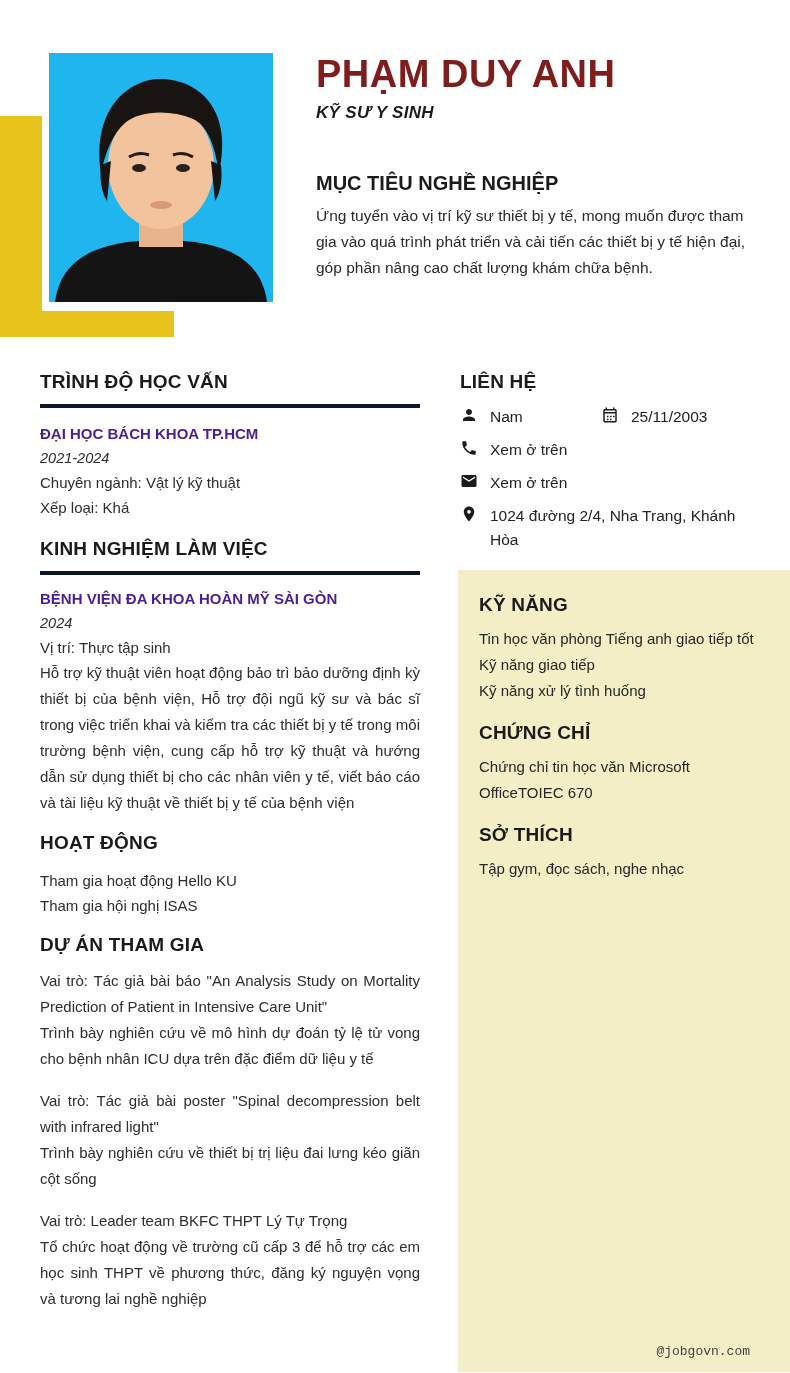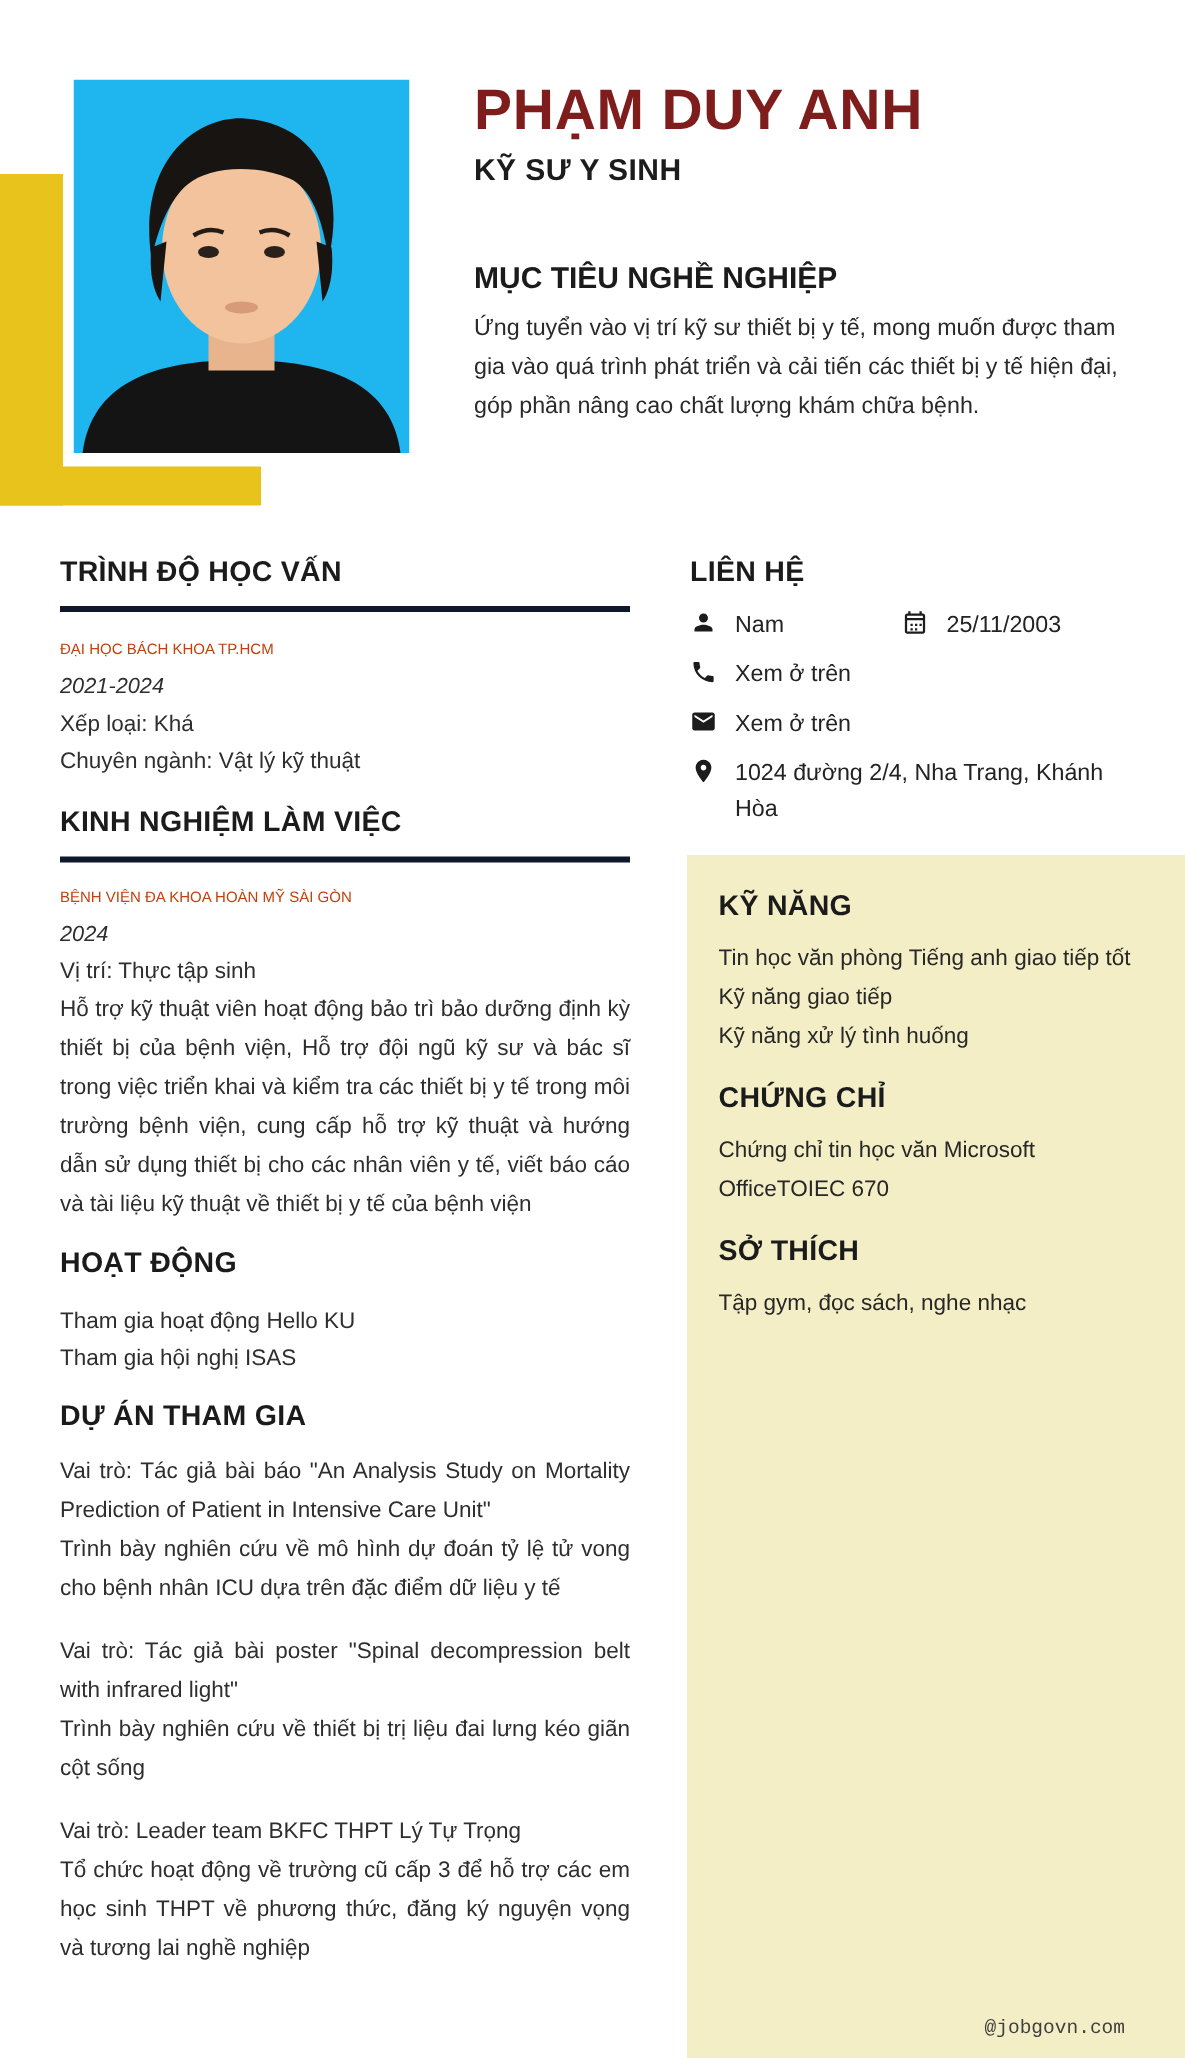--- a/index.html
+++ b/index.html
@@ -13,31 +13,31 @@
   .accent-v { position:absolute; left:0; top:116px; width:42px; height:221px; background:#e8c31b; }
   .accent-h { position:absolute; left:0; top:311px; width:174px; height:26px; background:#e8c31b; }
 
   
   .photo { position:absolute; left:49px; top:53px; width:224px; height:249px; }
   .photo svg { display:block; }
 
   
   .header { position:absolute; left:316px; top:52px; width:440px; }
   .name { font-size:38px; font-weight:700; color:#7f1d1d; line-height:44px; letter-spacing:0.5px; }
-  .job-title { font-size:20px; font-weight:700; color:#1c1c1c; margin-top:7px; letter-spacing:0.3px; }
+  .job-title { font-size:17px; font-weight:700; color:#1c1c1c; margin-top:7px; letter-spacing:0.3px;font-style:italic; }
   .objective-h { font-size:20px; font-weight:700; color:#1b1b1b; margin-top:48px; line-height:24px; }
   .objective-p { font-size:15.5px; line-height:26px; margin-top:8px; color:#2a2a2a; width:436px; }
 
   
   .sec-h { font-size:19px; font-weight:700; color:#1b1b1b; line-height:22px; letter-spacing:0.2px; }
   .ruled { border-bottom:4px solid #0f172a; padding-bottom:11px; }
 
   
   .left-col { position:absolute; left:40px; top:371px; width:380px; }
-  .bold-line { font-size:10px; font-weight:400; color:#c2410c; line-height:24px; }
+  .bold-line { font-size:15px; font-weight:700; color:#4c1d95; line-height:24px; }
   .italic-line { font-size:14.5px; font-style:italic; color:#2e2e2e; line-height:24px; }
   .body-line { font-size:15px; color:#2e2e2e; line-height:25px; }
   .just { text-align:justify; line-height:26px; } .mt12{margin-top:12px;}
   .mt14{margin-top:14px;} .mt16{margin-top:16px;} .mt18{margin-top:18px;}
   .proj { margin-bottom:16px; }
 
   
   .right-col { position:absolute; left:460px; top:371px; width:300px; }
   .contact-rows { margin-top:12px; }
   .c-row { display:flex; align-items:flex-end; margin-bottom:9px; min-height:23px; }
@@ -86,22 +86,22 @@
     <div class="job-title">KỸ SƯ Y SINH</div>
     <div class="objective-h">MỤC TIÊU NGHỀ NGHIỆP</div>
     <div class="objective-p">Ứng tuyển vào vị trí kỹ sư thiết bị y tế, mong muốn được tham gia vào quá trình phát triển và cải tiến các thiết bị y tế hiện đại, góp phần nâng cao chất lượng khám chữa bệnh.</div>
   </div>
 
   <div class="left-col">
 
     <div class="sec-h ruled">TRÌNH ĐỘ HỌC VẤN</div>
     <div class="bold-line mt14">ĐẠI HỌC BÁCH KHOA TP.HCM</div>
     <div class="italic-line">2021-2024</div>
+    <div class="body-line">Chuyên ngành: Vật lý kỹ thuật</div>
     <div class="body-line">Xếp loại: Khá</div>
-    <div class="body-line">Chuyên ngành: Vật lý kỹ thuật</div>
 
     <div class="sec-h ruled mt18">KINH NGHIỆM LÀM VIỆC</div>
     <div class="bold-line mt12">BỆNH VIỆN ĐA KHOA HOÀN MỸ SÀI GÒN</div>
     <div class="italic-line">2024</div>
     <div class="body-line">Vị trí: Thực tập sinh</div>
     <div class="body-line just">Hỗ trợ  kỹ thuật viên hoạt động bảo trì bảo dưỡng định kỳ thiết bị của bệnh viện, Hỗ trợ đội ngũ kỹ sư và bác sĩ trong việc triển khai và kiểm tra các thiết bị y tế trong môi trường bệnh viện, cung cấp hỗ trợ kỹ thuật và hướng dẫn sử dụng thiết bị cho các nhân viên y tế, viết báo cáo và tài liệu kỹ thuật về thiết bị y tế của bệnh viện</div>
 
     <div class="sec-h mt16">HOẠT ĐỘNG</div>
     <div class="body-line mt14">Tham gia hoạt động Hello KU</div>
     <div class="body-line">Tham gia hội nghị ISAS</div>

